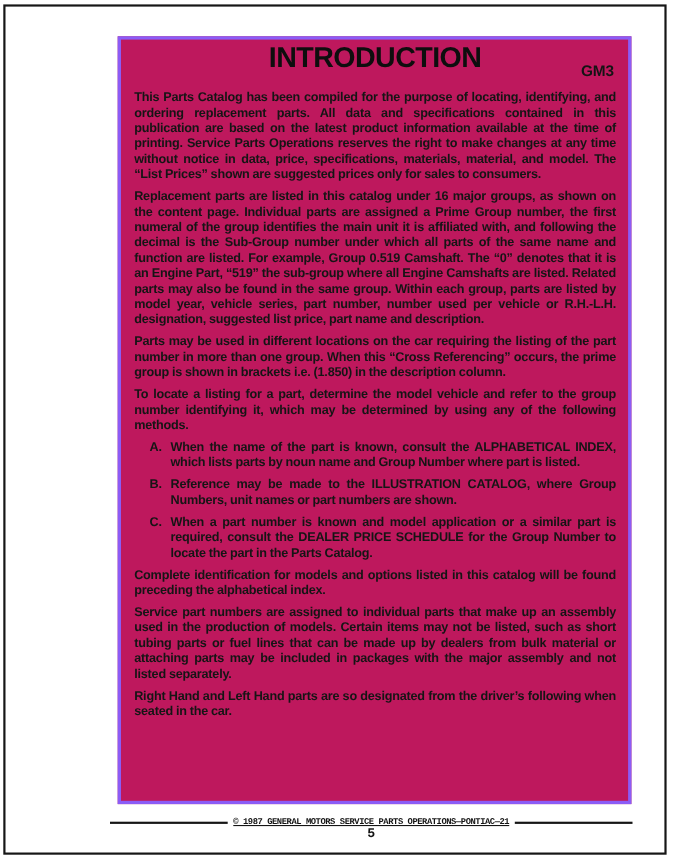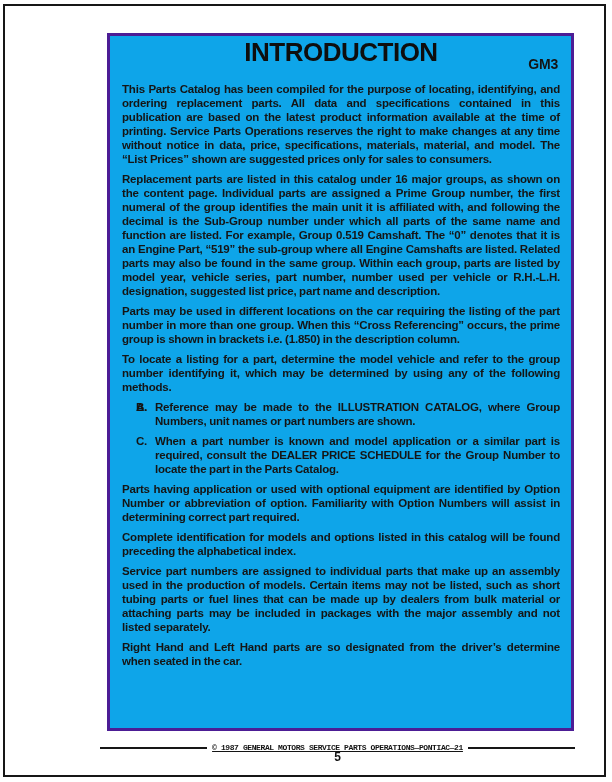--- a/index.html
+++ b/index.html
@@ -24,24 +24,24 @@
     border: 2px solid #161616;
     box-sizing: border-box;
     background: #ffffff;
   }
   .content-box {
     position: absolute;
     left: 107px;
     top: 33px;
     width: 467px;
     height: 698px;
-    border: 3px solid #4c1d95;
+    border: 3px solid #8b5cf6;
     box-sizing: border-box;
     padding: 2px 11px 0 12px;
-    background: #0ea5e9;
+    background: #be185d;
     overflow: hidden;
   }
   h1.page-title {
     margin: 0;
     text-align: center;
     font-size: 26px;
     line-height: 28px;
     font-weight: bold;
     letter-spacing: -0.5px;
     color: #0e0e0e;
@@ -133,35 +133,35 @@
   <span class="catalog-code">GM3</span>
 
   <p class="body-par first">This Parts Catalog has been compiled for the purpose of locating, identifying, and ordering replacement parts. All data and specifications contained in this publication are based on the latest product information available at the time of printing. Service Parts Operations reserves the right to make changes at any time without notice in data, price, specifications, materials, material, and model. The “List Prices” shown are suggested prices only for sales to consumers.</p>
   <p class="body-par">Replacement parts are listed in this catalog under 16 major groups, as shown on the content page. Individual parts are assigned a Prime Group number, the first numeral of the group identifies the main unit it is affiliated with, and following the decimal is the Sub-Group number under which all parts of the same name and function are listed. For example, Group 0.519 Camshaft. The “0” denotes that it is an Engine Part, “519” the sub-group where all Engine Camshafts are listed. Related parts may also be found in the same group. Within each group, parts are listed by model year, vehicle series, part number, number used per vehicle or R.H.-L.H. designation, suggested list price, part name and description.</p>
   <p class="body-par">Parts may be used in different locations on the car requiring the listing of the part number in more than one group. When this “Cross Referencing” occurs, the prime group is shown in brackets i.e. (1.850) in the description column.</p>
   <p class="body-par">To locate a listing for a part, determine the model vehicle and refer to the group number identifying it, which may be determined by using any of the following methods.</p>
 
   <div class="methods-list">
     <div class="method-item">
       <span class="method-marker">A.</span>
+      <span>When the name of the part is known, consult the ALPHABETICAL INDEX, which lists parts by noun name and Group Number where part is listed.</span>
     </div>
     <div class="method-item">
       <span class="method-marker">B.</span>
       <span>Reference may be made to the ILLUSTRATION CATALOG, where Group Numbers, unit names or part numbers are shown.</span>
     </div>
     <div class="method-item">
       <span class="method-marker">C.</span>
       <span>When a part number is known and model application or a similar part is required, consult the DEALER PRICE SCHEDULE for the Group Number to locate the part in the Parts Catalog.</span>
     </div>
   </div>
 
-  <p class="body-par">Parts having application or used with optional equipment are identified by Option Number or abbreviation of option. Familiarity with Option Numbers will assist in determining correct part required.</p>
   <p class="body-par">Complete identification for models and options listed in this catalog will be found preceding the alphabetical index.</p>
   <p class="body-par">Service part numbers are assigned to individual parts that make up an assembly used in the production of models. Certain items may not be listed, such as short tubing parts or fuel lines that can be made up by dealers from bulk material or attaching parts may be included in packages with the major assembly and not listed separately.</p>
-  <p class="body-par">Right Hand and Left Hand parts are so designated from the driver’s determine when seated in the car.</p>
+  <p class="body-par">Right Hand and Left Hand parts are so designated from the driver’s following when seated in the car.</p>
 </div>
 
 <div class="page-footer">
   <div class="footer-line">
     <span class="footer-rule"></span>
     <span class="copyright-text">© 1987 GENERAL MOTORS SERVICE PARTS OPERATIONS—PONTIAC—21</span>
     <span class="footer-rule"></span>
   </div>
   <div class="page-number">5</div>
 </div>

